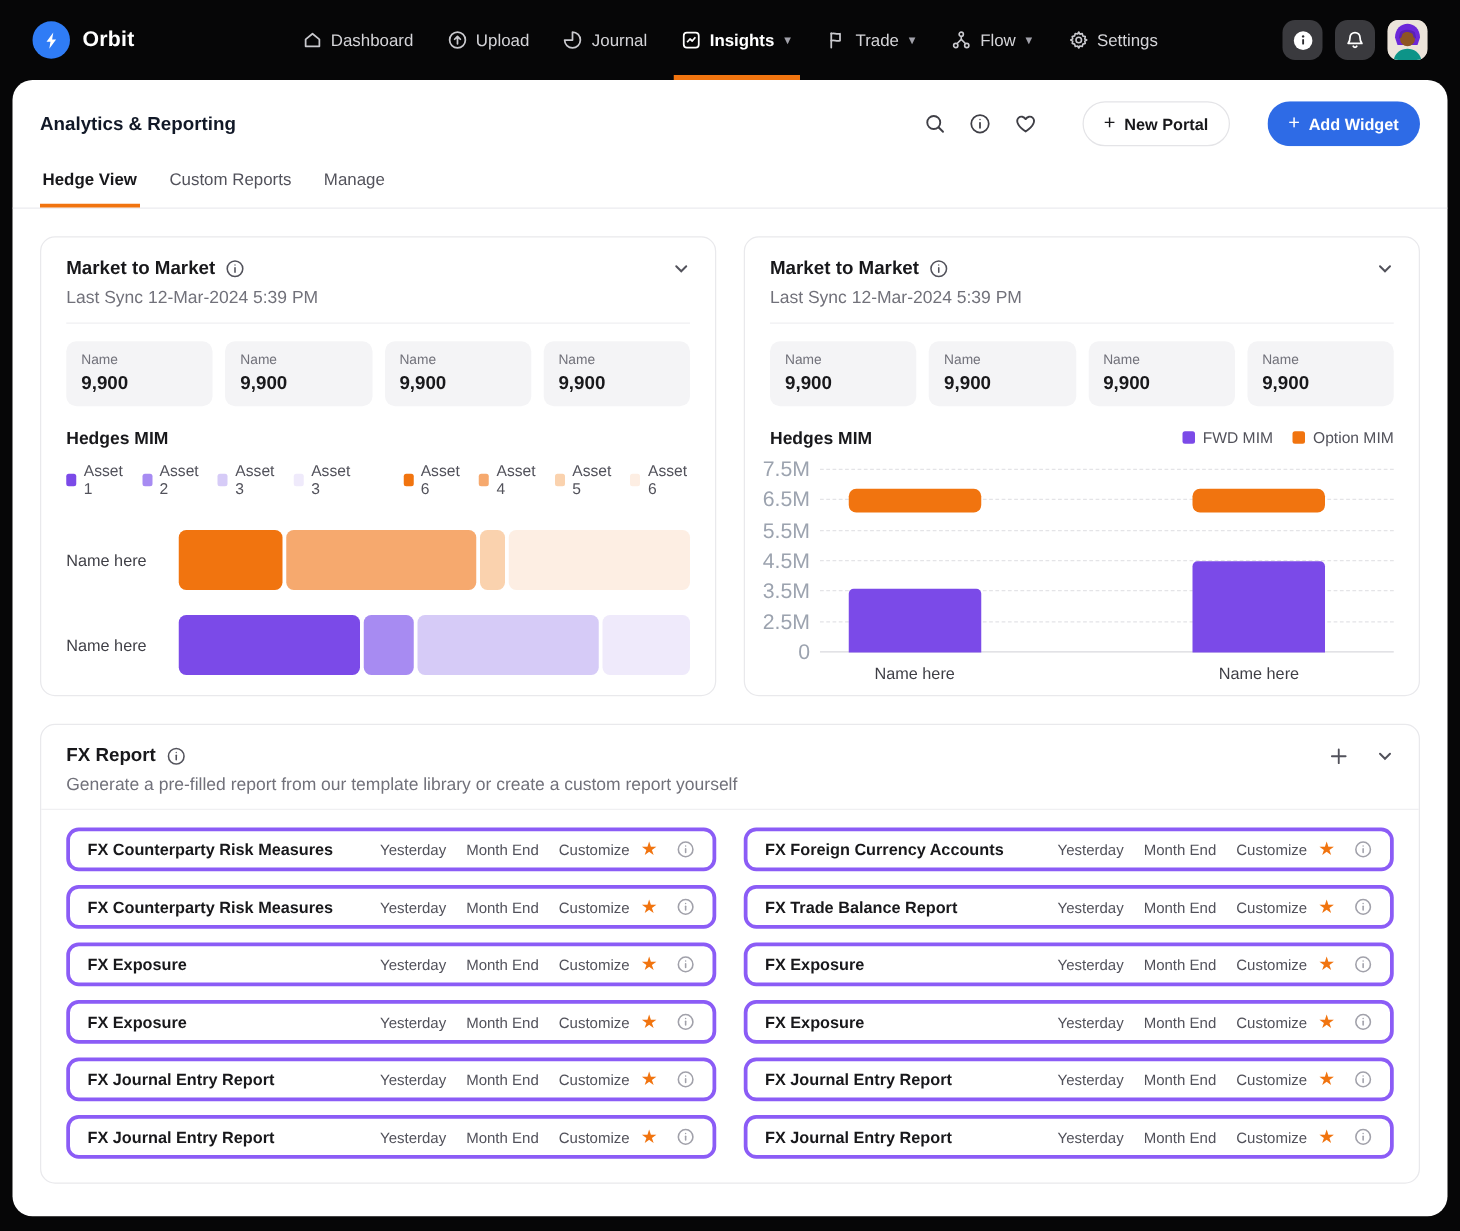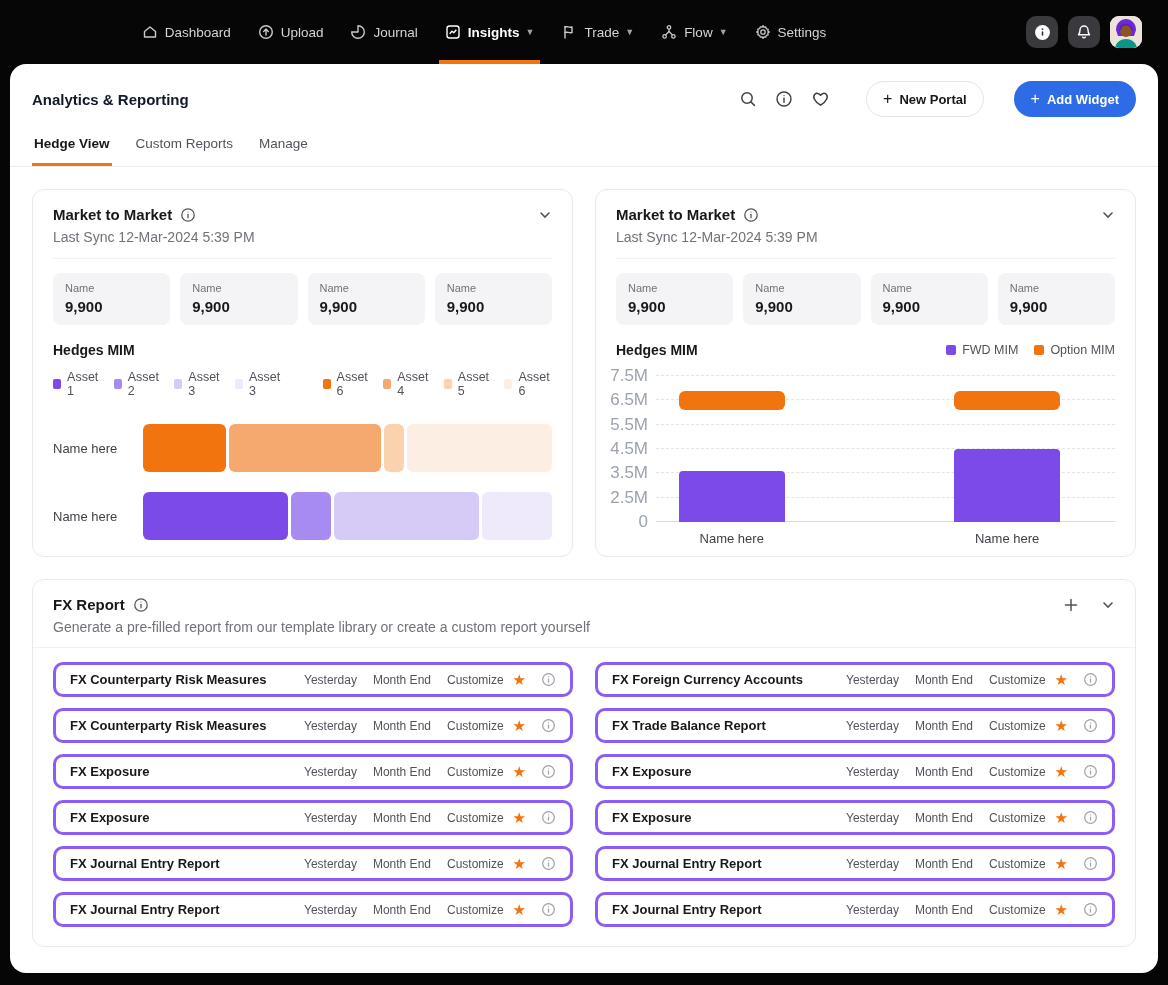--- a/index.html
+++ b/index.html
@@ -89,20 +89,28 @@
   .fx-row-title { width:234px; flex-shrink:0; font-size:13px; font-weight:bold; color:#18181B; }
   .fx-meta { flex:1; display:flex; gap:16px; font-size:12px; color:#52525B; }
   .fx-meta span { cursor:pointer; }
   .fx-star { color:#F1740F; font-size:15px; cursor:pointer; line-height:1; }
   .fx-info { margin-left:15px; color:#A1A1AA; display:flex; cursor:pointer; }
 </style>
 </head>
 <body>
 
 <header class="topbar">
+  <div class="brand">
+    <span class="brand-logo">
+      <svg width="15" height="15" viewBox="0 0 16 16">
+          <path d="M9.2 1 3.4 9h3.4l-1 6 5.8-8H8.2z" fill="#fff"></path>
+        </svg>
+    </span>
+    <span class="brand-name">Orbit</span>
+  </div>
   <nav class="topnav" id="topnav">
       <div class="nav-item">
         <span style="display: flex;">
           <svg width="16" height="16" viewBox="0 0 16 16" fill="none" stroke="currentColor" stroke-width="1.4" stroke-linejoin="round">
             <path d="M2.5 7.5 8 3l5.5 4.5V13h-11z"></path>
           </svg>
         </span>
         <span>Dashboard</span>
       </div>
       <div class="nav-item">

